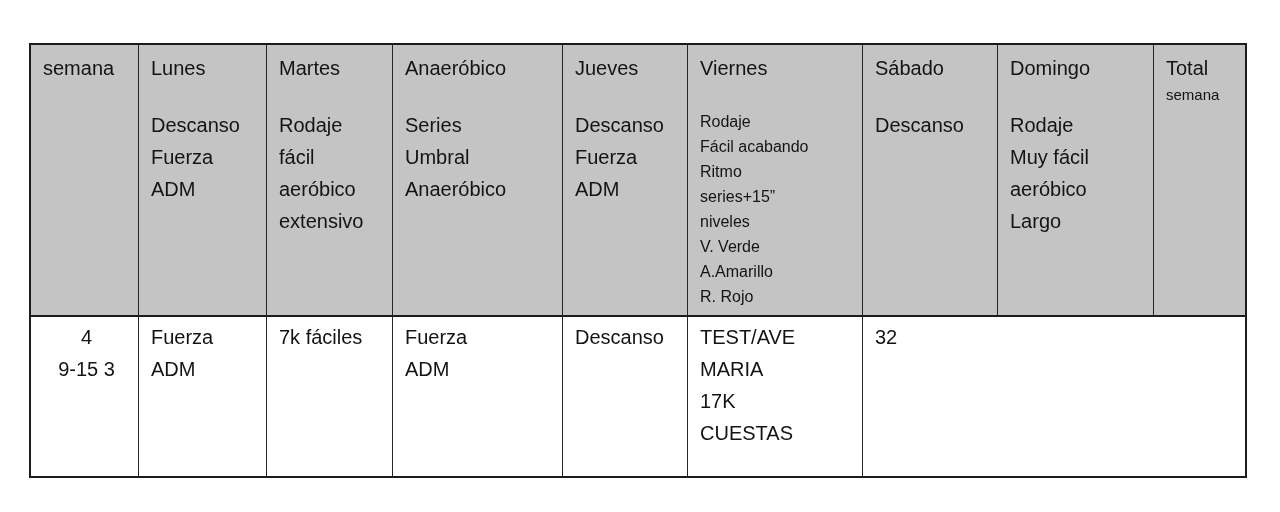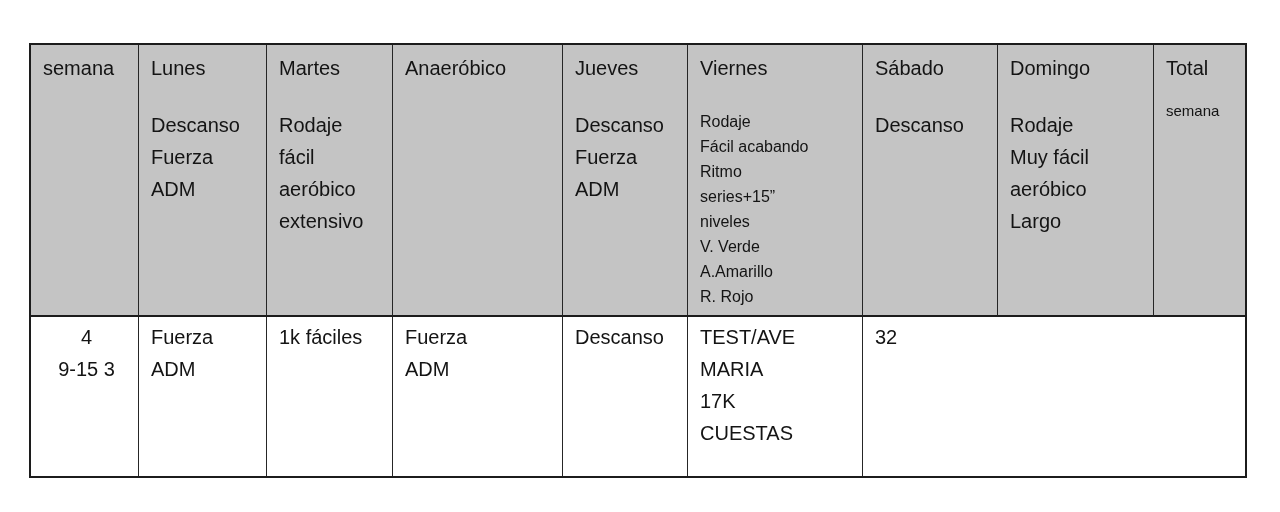--- a/index.html
+++ b/index.html
@@ -90,20 +90,23 @@
     </div>
     <div class="cell header">
       <div class="day-title">Martes</div>
       <div class="desc">Rodaje
 fácil
 aeróbico
 extensivo</div>
     </div>
     <div class="cell header">
       <div class="day-title">Anaeróbico</div>
+      <div class="desc">Series
+Umbral
+Anaeróbico</div>
     </div>
     <div class="cell header">
       <div class="day-title">Jueves</div>
       <div class="desc">Descanso
 Fuerza
 ADM</div>
     </div>
     <div class="cell header">
       <div class="day-title">Viernes</div>
       <div class="desc small">Rodaje
@@ -120,34 +123,34 @@
       <div class="desc">Descanso</div>
     </div>
     <div class="cell header">
       <div class="day-title">Domingo</div>
       <div class="desc">Rodaje
 Muy fácil
 aeróbico
 Largo</div>
     </div>
     <div class="cell header last-col">
-      <div class="day-title" style="margin-bottom:16px;">Total</div>
+      <div class="day-title" style="margin-bottom:0;">Total</div>
       <div class="subtitle">semana</div>
     </div>
 
     <div class="cell body centered">
       <div class="val">4
 9-15 3</div>
     </div>
     <div class="cell body">
       <div class="val">Fuerza
 ADM</div>
     </div>
     <div class="cell body">
-      <div class="val">1k fáciles</div>
+      <div class="val">7k fáciles</div>
     </div>
     <div class="cell body">
       <div class="val">Fuerza
 ADM</div>
     </div>
     <div class="cell body">
       <div class="val">Descanso</div>
     </div>
     <div class="cell body">
       <div class="val">TEST/AVE

